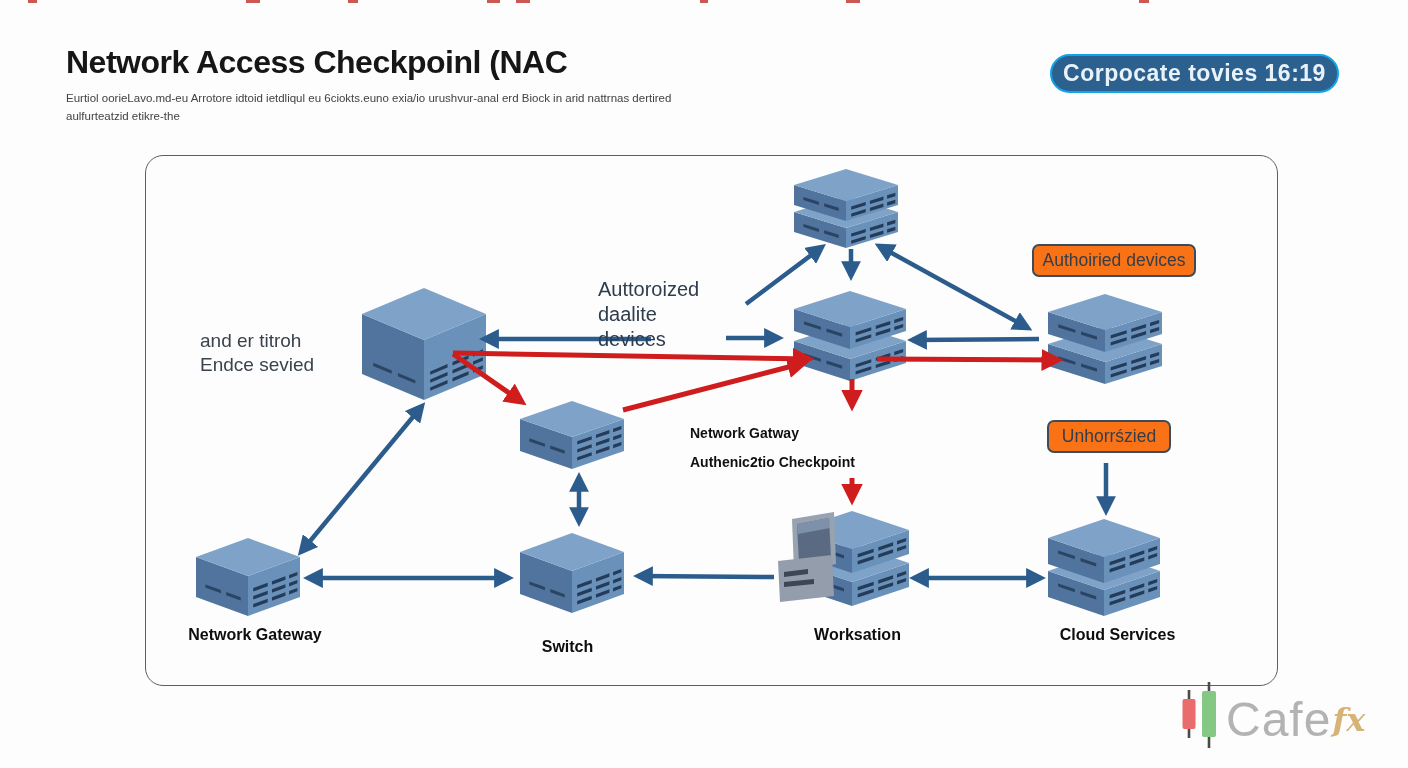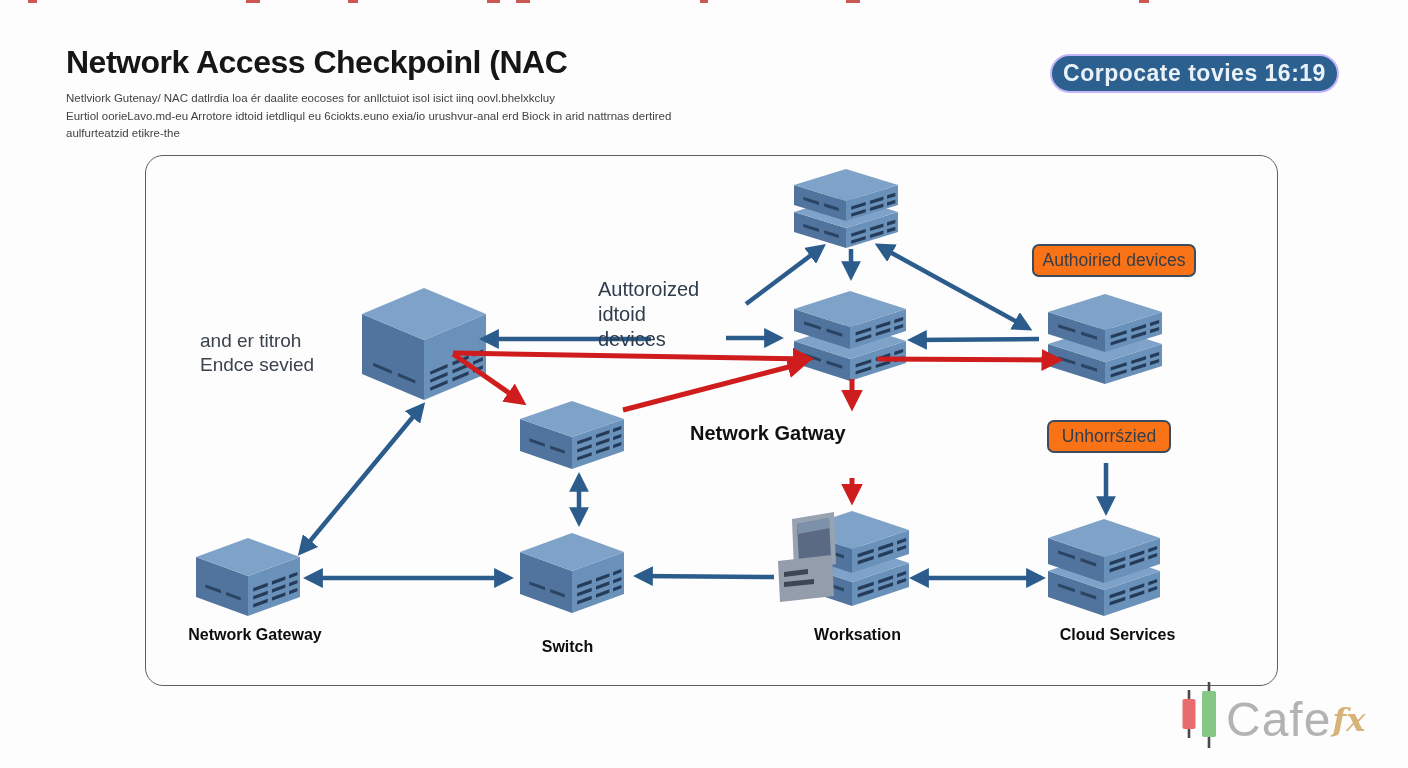--- a/index.html
+++ b/index.html
@@ -6,33 +6,33 @@
   body{font-family:"Liberation Sans", sans-serif;}
   .page{position:relative;width:1408px;height:768px;background:#fdfdfd;overflow:hidden;text-decoration:underline;}
 
   .art{position:absolute;top:0;height:2.5px;background:#c43b35;opacity:.85;}
 
   .title{position:absolute;left:66px;top:44px;margin:0;font-size:32px;font-weight:700;
          color:#161616;letter-spacing:-.5px;}
   .subtitle{position:absolute;left:66px;top:90px;font-size:11.5px;color:#424242;line-height:17.5px;}
 
   .badge{position:absolute;left:1050px;top:54px;width:289px;height:39px;border-radius:20px;
-         background:#2c608f;border:2px solid #c4b5fd;box-sizing:border-box;
+         background:#2c608f;border:2px solid #0ea5e9;box-sizing:border-box;
          display:flex;align-items:center;justify-content:center;
          color:#eaf2f9;font-size:23px;font-weight:700;letter-spacing:.5px;cursor:pointer;}
 
   .diagram{position:absolute;left:145px;top:155px;width:1131px;height:529px;
            border:1.6px solid #5f5f5f;border-radius:18px;background:#fdfdfd;box-sizing:content-box;}
   .diagram svg{position:absolute;left:0;top:0;}
 
   .lbl{position:absolute;text-align:left;}
   .lbl span{display:block;}
   .lbl-auth-center{left:598px;top:277px;width:170px;font-size:20px;color:#2e3c4c;line-height:25px;}
   .lbl-edge{left:200px;top:329px;width:195px;font-size:19px;color:#3a434d;line-height:24px;}
-  .lbl-checkpoint{left:690px;top:419px;width:330px;font-size:20px;font-weight:700;color:#101010;line-height:29px;}
+  .lbl-checkpoint{left:690px;top:419px;width:330px;font-size:14px;font-weight:700;color:#101010;line-height:29px;}
 
   .chip{position:absolute;box-sizing:border-box;border:2px solid #3d4c5c;border-radius:7px;
         background:#f97316;color:#333e4a;font-size:17.5px;text-align:center;}
   .chip-auth{left:1032px;top:244px;width:164px;height:33px;line-height:29px;}
   .chip-unauth{left:1047px;top:420px;width:124px;height:33px;line-height:29px;}
 
   .node-label{position:absolute;top:626px;font-weight:700;font-size:16px;color:#0d0d0d;text-align:center;}
   .nl-gateway{left:155px;width:200px;}
   .nl-switch{left:495px;width:145px;margin-top:12px;}
   .nl-workstation{left:775px;width:165px;}
@@ -54,21 +54,20 @@
   <i class="art" style="left:348px;width:10px"></i>
   <i class="art" style="left:487px;width:13px"></i>
   <i class="art" style="left:516px;width:14px"></i>
   <i class="art" style="left:700px;width:8px"></i>
   <i class="art" style="left:846px;width:14px"></i>
   <i class="art" style="left:1139px;width:10px"></i>
 
   <h1 class="title">Network Access Checkpoinl (NAC</h1>
 
   <div class="subtitle">
-    <div>Netlviork Gutenay/ NAC datlrdia loa ér daalite eocoses for anllctuiot isol isict iinq oovl.bhelxkcluy</div>
     <div>Eurtiol oorieLavo.md-eu Arrotore idtoid ietdliqul eu 6ciokts.euno exia/io urushvur-anal erd Biock in arid nattrnas dertired</div>
     <div>aulfurteatzid etikre-the</div>
   </div>
 
   <div class="badge">Corpocate tovies 16:19</div>
 
   <div class="diagram">
     <svg id="dsvg" width="1131" height="529" viewBox="0 0 1131 529">
       <defs>
         <marker id="mb" markerUnits="strokeWidth" markerWidth="4.4" markerHeight="4.4" refX="3.3" refY="2.2" orient="auto-start-reverse">
@@ -288,31 +287,32 @@
           <line x1="477" y1="254" x2="658" y2="207" stroke="#cf1d1d" stroke-width="5" marker-end="url(#mr)"></line>
           <line x1="731" y1="203" x2="912" y2="204" stroke="#cf1d1d" stroke-width="5" marker-end="url(#mr)"></line>
           <line x1="706" y1="223" x2="706" y2="250" stroke="#cf1d1d" stroke-width="5" marker-end="url(#mr)"></line>
           <line x1="706" y1="322" x2="706" y2="344" stroke="#cf1d1d" stroke-width="5" marker-end="url(#mr)"></line>
         </g>
     </svg>
   </div>
 
   <div class="lbl lbl-auth-center">
     <span>Auttoroized</span>
-    <span>idtoid</span>
+    <span>daalite</span>
     <span>devices</span>
   </div>
 
   <div class="lbl lbl-edge">
     <span>and er titroh</span>
     <span>Endce sevied</span>
   </div>
 
   <div class="lbl lbl-checkpoint">
     <span>Network Gatway</span>
+    <span>Authenic2tio Checkpoint</span>
   </div>
 
   <div class="chip chip-auth">Authoiried devices</div>
   <div class="chip chip-unauth">Unhorrśzied</div>
 
   <div class="node-label nl-gateway">Network Gateway</div>
   <div class="node-label nl-switch">Switch</div>
   <div class="node-label nl-workstation">Worksation</div>
   <div class="node-label nl-cloud">Cloud Services</div>
 

